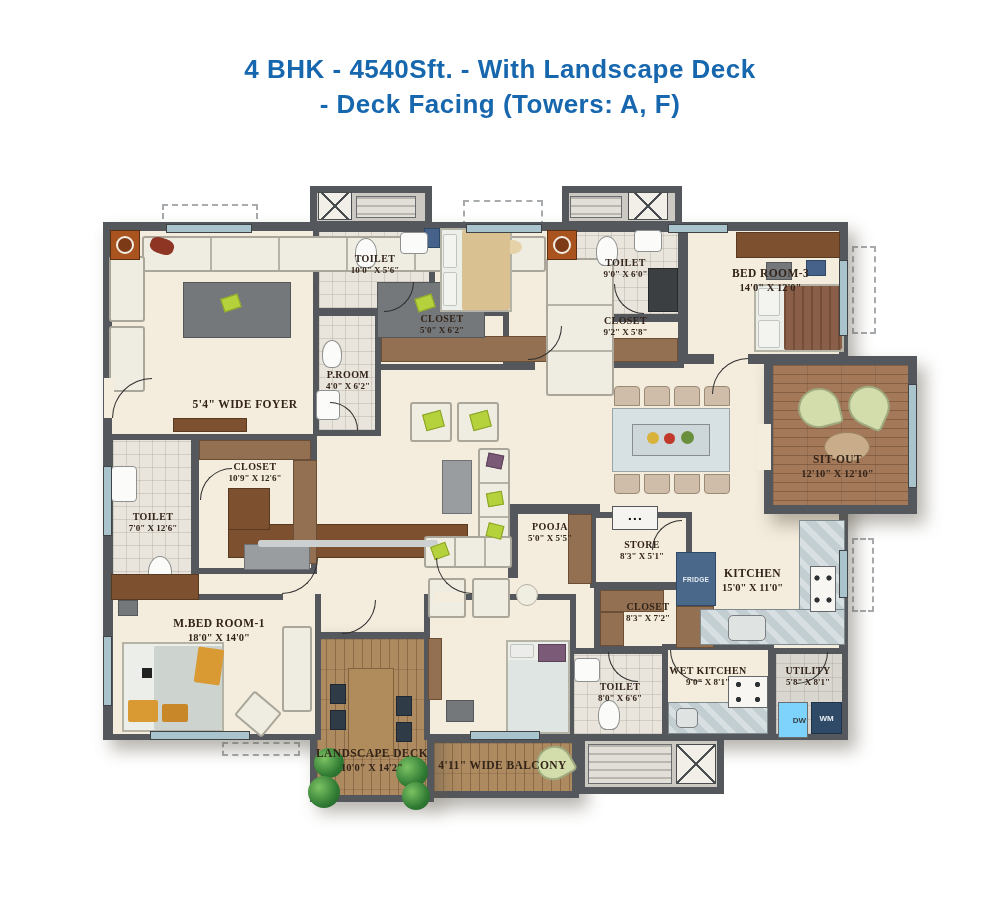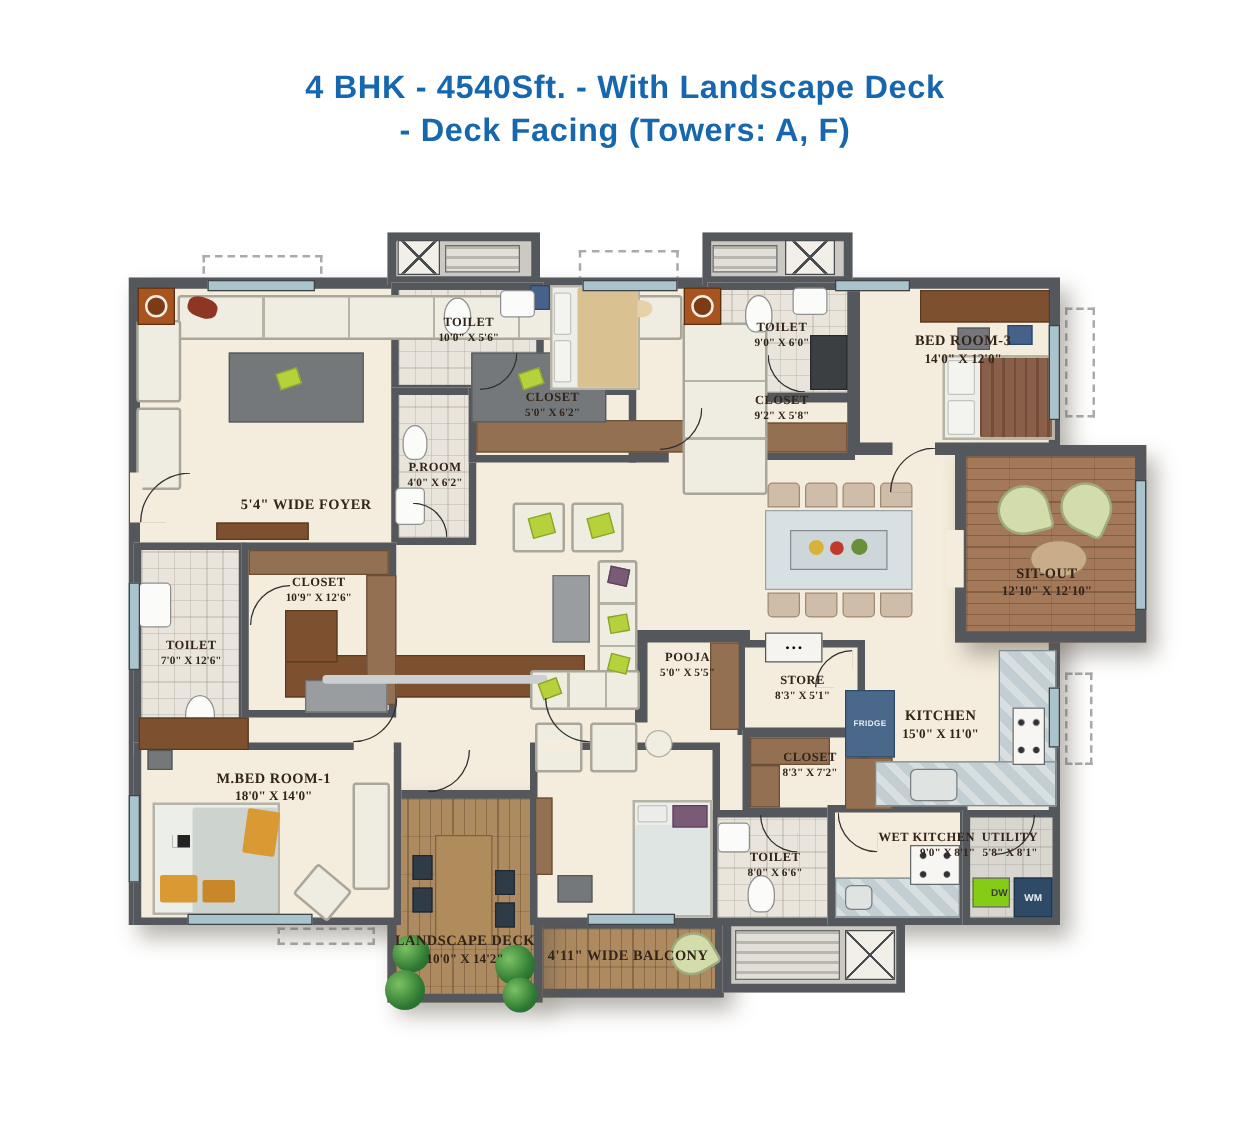--- a/index.html
+++ b/index.html
@@ -136,21 +136,21 @@
     <div class="ward" style="left:676px;top:606px;width:38px;height:42px;"></div>
     <div class="rm cream" style="left:594px;top:584px;width:100px;height:68px;z-index:10;"></div>
     <div class="ward" style="left:600px;top:590px;width:64px;height:22px;z-index:12;"></div>
     <div class="ward" style="left:600px;top:612px;width:24px;height:34px;z-index:12;"></div>
     <div class="rm tile" style="left:568px;top:648px;width:100px;height:92px;z-index:10;"></div>
     <div class="rm cream" style="left:662px;top:644px;width:112px;height:96px;z-index:10;"></div>
     <div class="counter" style="left:668px;top:702px;width:100px;height:32px;z-index:12;"></div>
     <div class="sink" style="left:676px;top:708px;width:22px;height:20px;"></div>
     <div class="stove" style="left:728px;top:676px;width:40px;height:32px;"></div>
     <div class="rm tile2" style="left:770px;top:648px;width:78px;height:92px;z-index:10;"></div>
-    <div class="appl" style="left:778px;top:702px;width:30px;height:24px;background:#84cc16;border:1px solid #6a6d70;color:#3a3d40;padding-left:13px;">
+    <div class="appl" style="left:778px;top:702px;width:30px;height:36px;background:#7dd3fc;border:1px solid #6a6d70;color:#3a3d40;padding-left:13px;">
       <span>DW</span>
     </div>
     <div class="appl" style="left:811px;top:702px;width:31px;height:32px;background:#2e4a66;border:1px solid #1d3349;color:#e8eef2;">
       <span>WM</span>
     </div>
 
     <div class="counter" style="left:799px;top:520px;width:46px;height:125px;"></div>
     <div class="stove" style="left:810px;top:566px;width:26px;height:46px;"></div>
     <div class="counter" style="left:700px;top:609px;width:145px;height:36px;"></div>
     <div class="sink" style="left:728px;top:615px;width:38px;height:26px;"></div>
@@ -352,21 +352,21 @@
       <span class="dm">18'0" X 14'0"</span>
     </div>
     <div class="lbl sm" style="left:600px;top:600px;width:96px;">
       <span class="nm">CLOSET</span>
       <span class="dm">8'3" X 7'2"</span>
     </div>
     <div class="lbl sm" style="left:572px;top:680px;width:96px;">
       <span class="nm">TOILET</span>
       <span class="dm">8'0" X 6'6"</span>
     </div>
-    <div class="lbl sm" style="left:668px;top:664px;width:112px;text-align:right;">
+    <div class="lbl sm" style="left:652px;top:664px;width:112px;">
       <span class="nm">WET KITCHEN</span>
       <span class="dm">9'0" X 8'1"</span>
     </div>
     <div class="lbl sm" style="left:768px;top:664px;width:80px;">
       <span class="nm">UTILITY</span>
       <span class="dm">5'8" X 8'1"</span>
     </div>
     <div class="lbl" style="left:312px;top:746px;width:120px;z-index:41;">
       <span class="nm">LANDSCAPE DECK</span>
       <span class="dm">10'0" X 14'2"</span>

